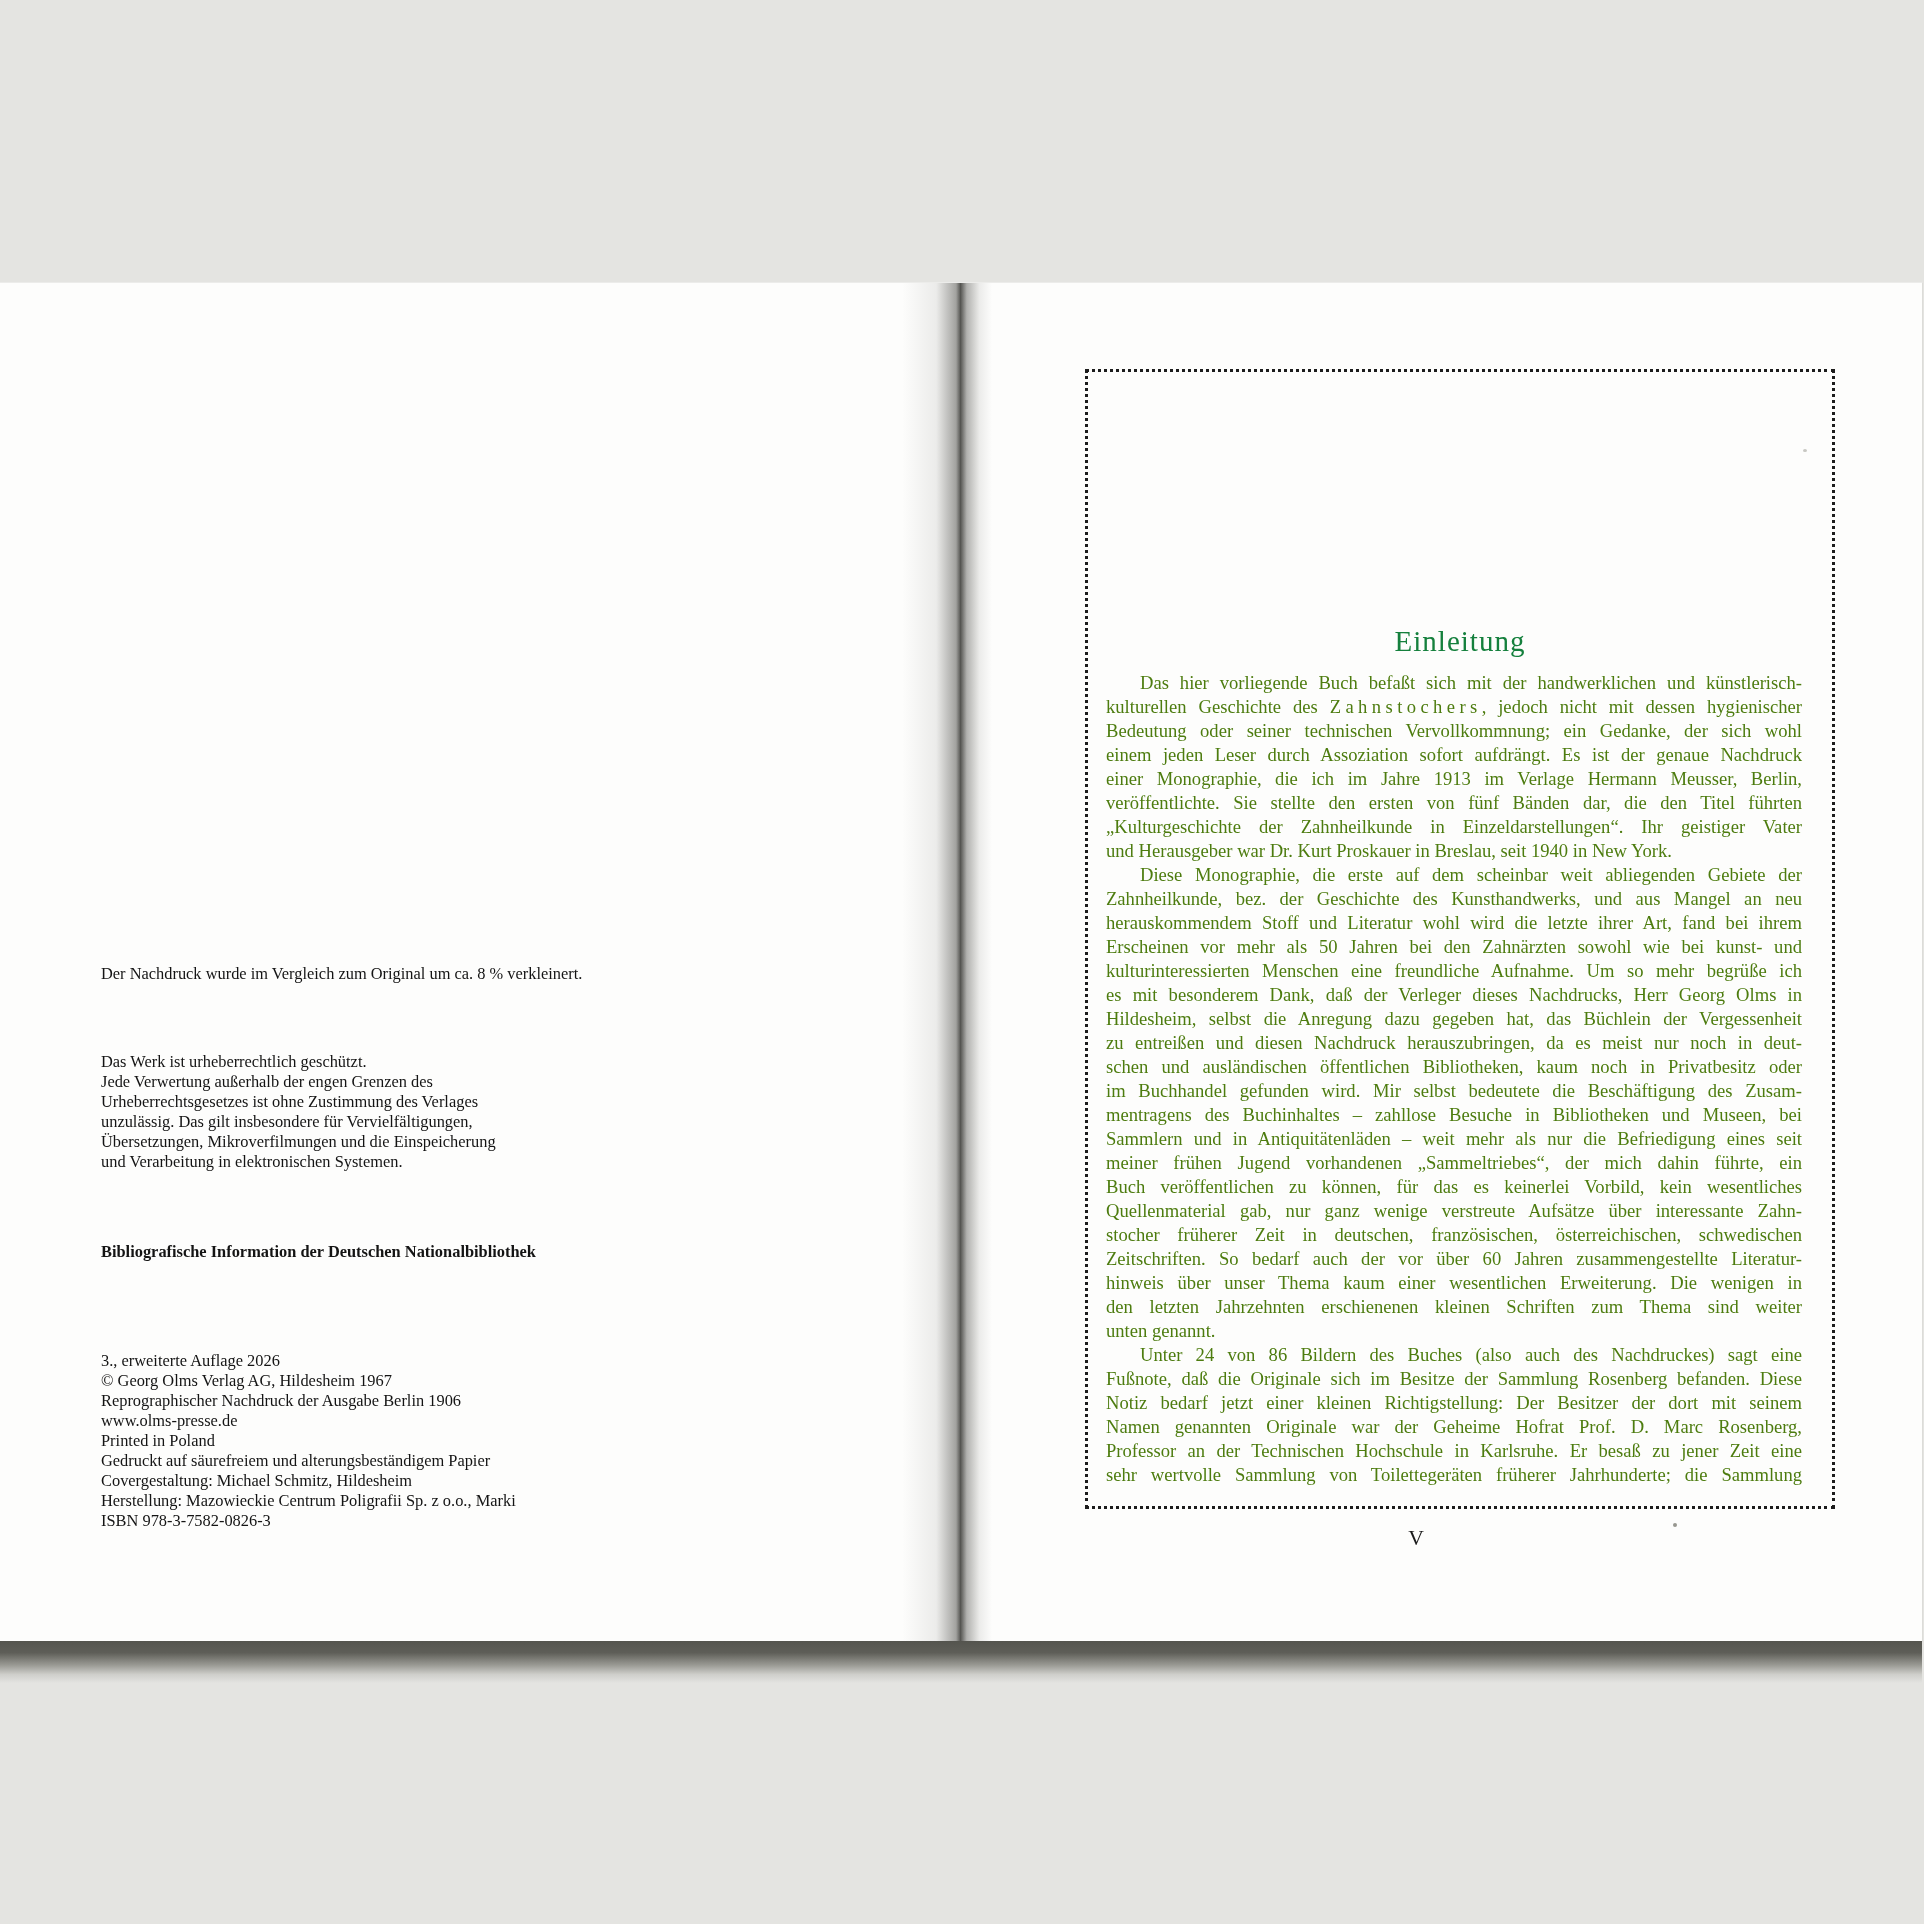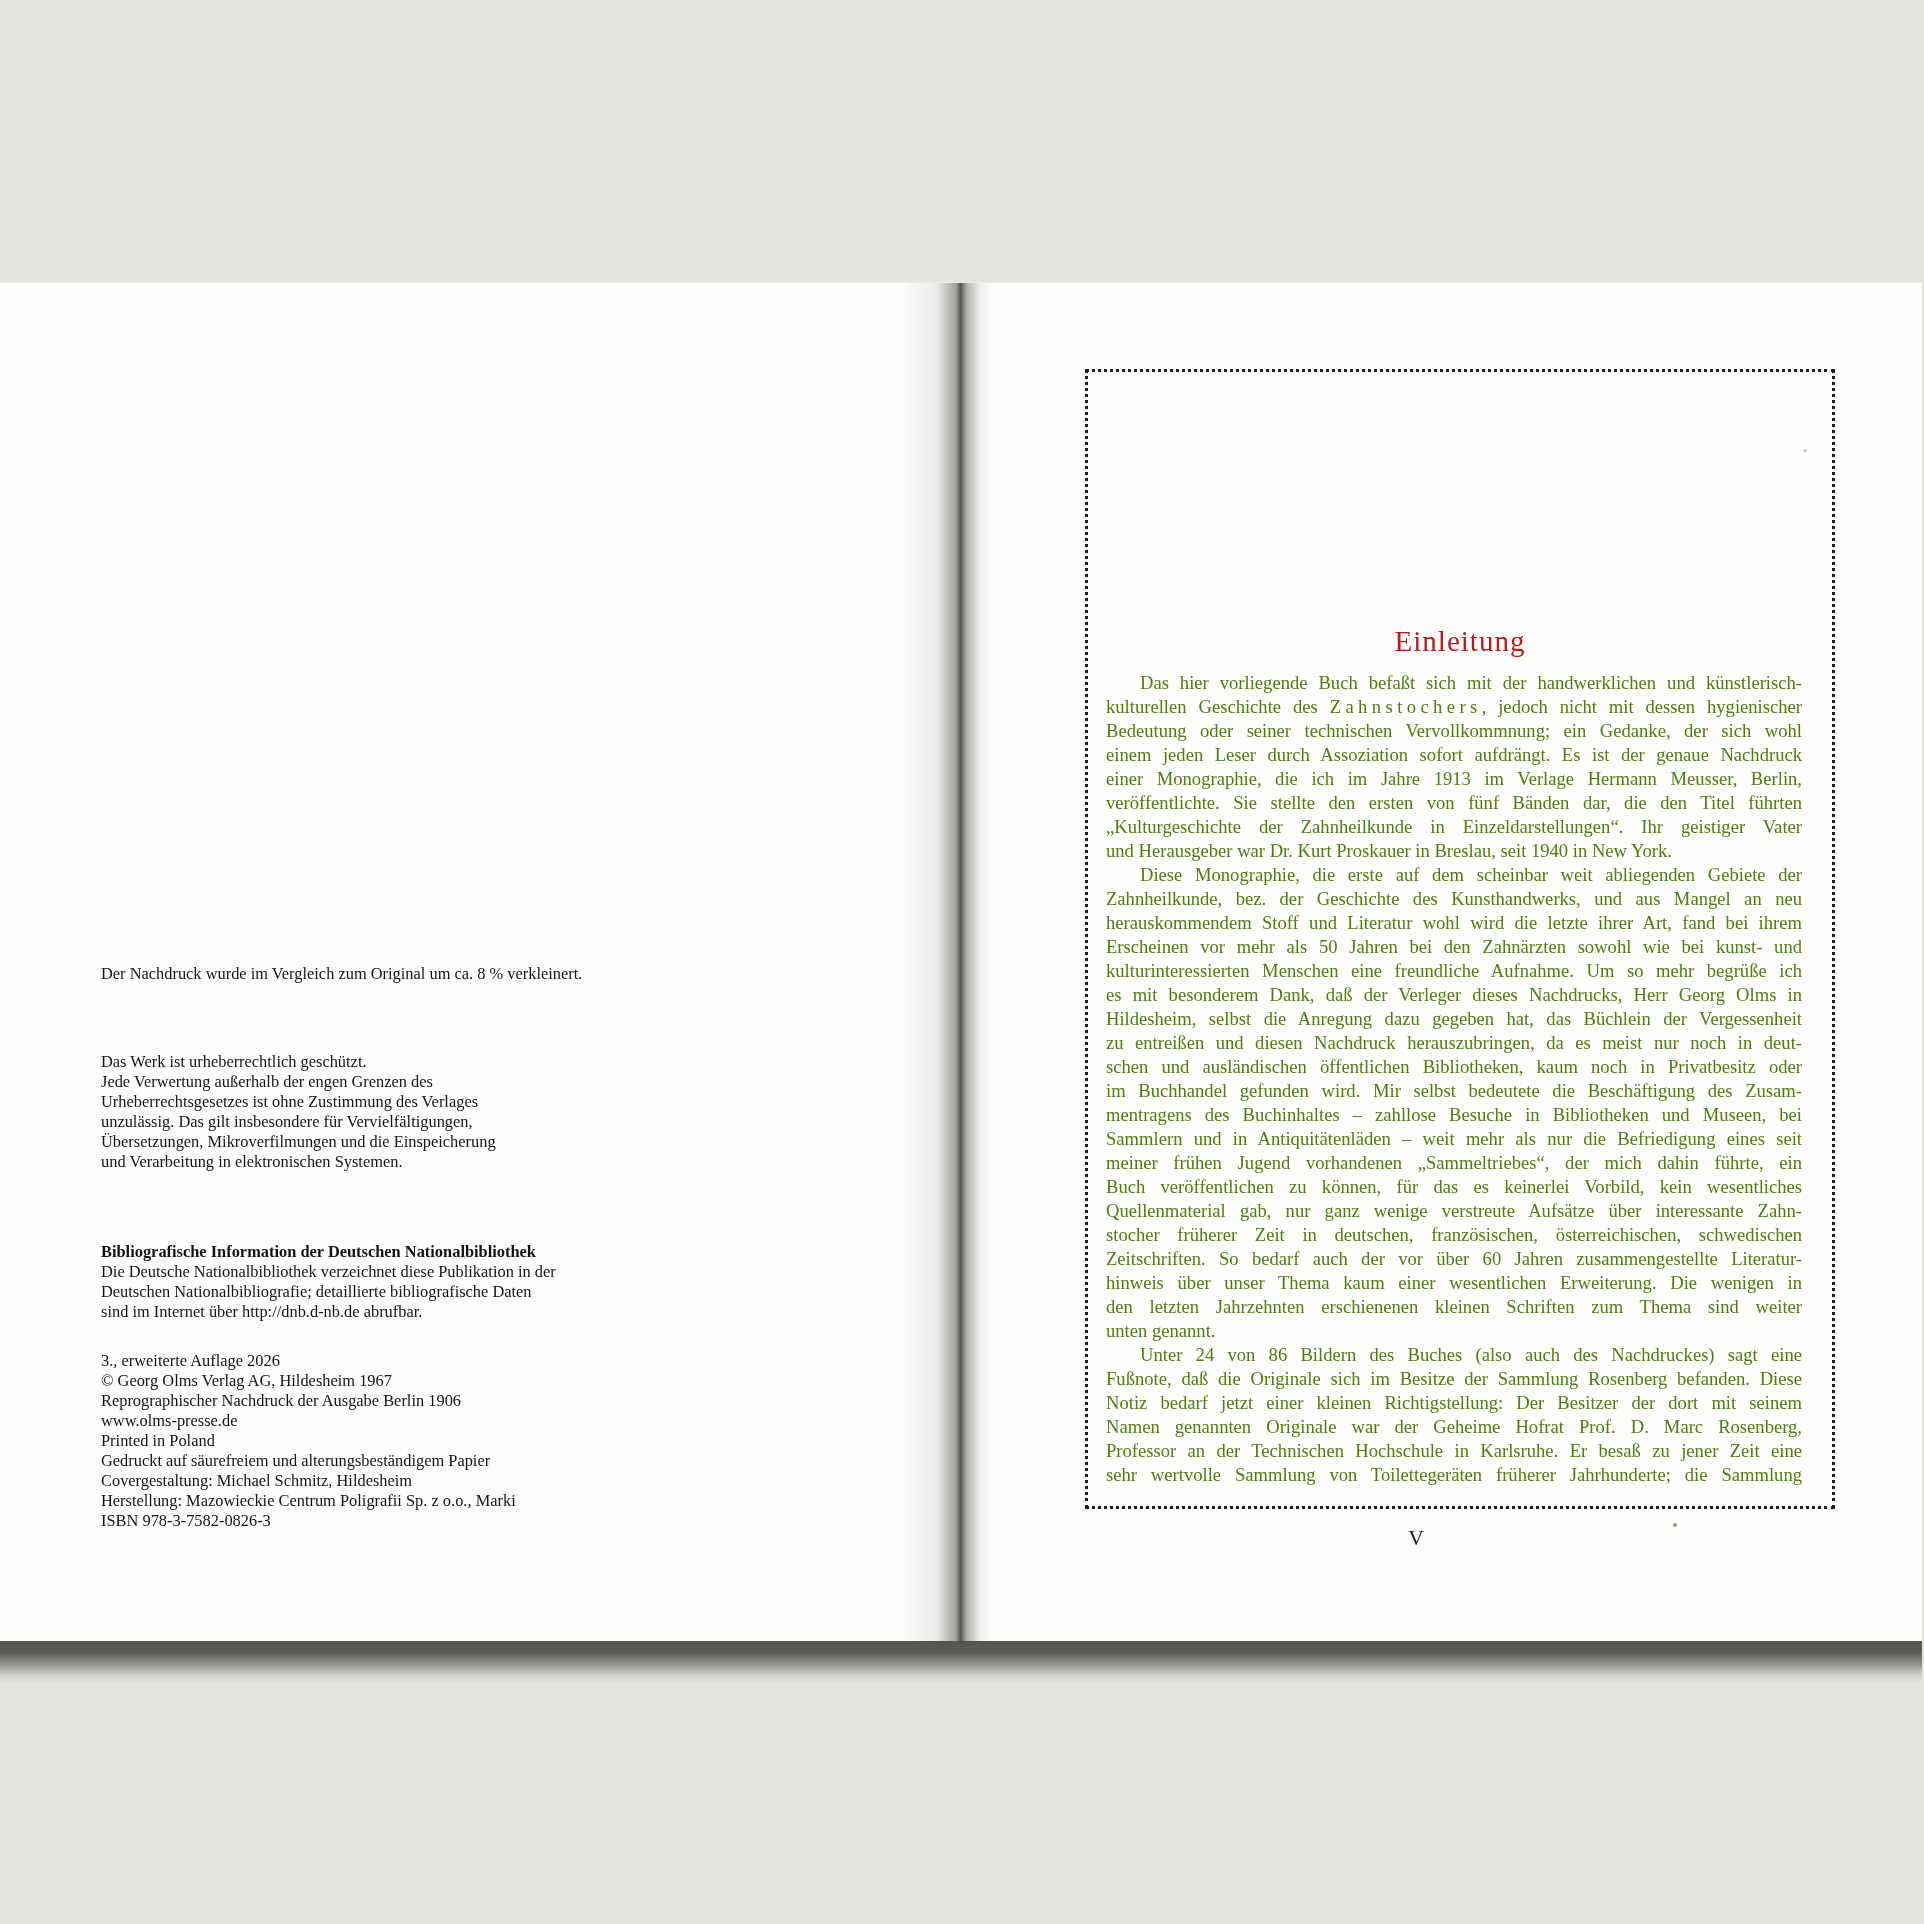--- a/index.html
+++ b/index.html
@@ -44,21 +44,21 @@
   #lp-imprint { top:1351px; }
 
   
   #frame {
     position:absolute; left:1085px; top:369px;
     width:744px; height:1134px;
     border:3.2px dotted #1c1c1c;
   }
   #rp-title {
     position:absolute; left:1088px; top:625px; width:744px;
-    text-align:center; font-size:29px; letter-spacing:1px; color:#b91c1c;
+    text-align:center; font-size:29px; letter-spacing:1px; color:#15803d;
   }
   #rp-body {
     position:absolute; left:1106px; top:671px; width:696px;
     color:#4d7c0f; font-size:18.6px;
   }
   .bline {
     height:24px; line-height:24px;
     text-align:justify; text-align-last:justify;
   }
   .bline.flush { text-align:right; text-align-last:left; }
@@ -89,25 +89,20 @@
         <div class="lline">Das Werk ist urheberrechtlich geschützt.</div>
         <div class="lline">Jede Verwertung außerhalb der engen Grenzen des</div>
         <div class="lline">Urheberrechtsgesetzes ist ohne Zustimmung des Verlages</div>
         <div class="lline">unzulässig. Das gilt insbesondere für Vervielfältigungen,</div>
         <div class="lline">Übersetzungen, Mikroverfilmungen und die Einspeicherung</div>
         <div class="lline">und Verarbeitung in elektronischen Systemen.</div>
       </div>
 
     <div id="lp-biblio" class="lp-block">
       <div class="lp-heading">Bibliografische Information der Deutschen Nationalbibliothek</div>
-      <div id="lp-biblio-lines">
-          <div class="lline">Die Deutsche Nationalbibliothek verzeichnet diese Publikation in der</div>
-          <div class="lline">Deutschen Nationalbibliografie; detaillierte bibliografische Daten</div>
-          <div class="lline">sind im Internet über http://dnb.d-nb.de abrufbar.</div>
-        </div>
     </div>
 
     <div id="lp-imprint" class="lp-block">
         <div class="lline">3., erweiterte Auflage 2026</div>
         <div class="lline">© Georg Olms Verlag AG, Hildesheim 1967</div>
         <div class="lline">Reprographischer Nachdruck der Ausgabe Berlin 1906</div>
         <div class="lline">www.olms-presse.de</div>
         <div class="lline">Printed in Poland</div>
         <div class="lline">Gedruckt auf säurefreiem und alterungsbeständigem Papier</div>
         <div class="lline">Covergestaltung: Michael Schmitz, Hildesheim</div>

